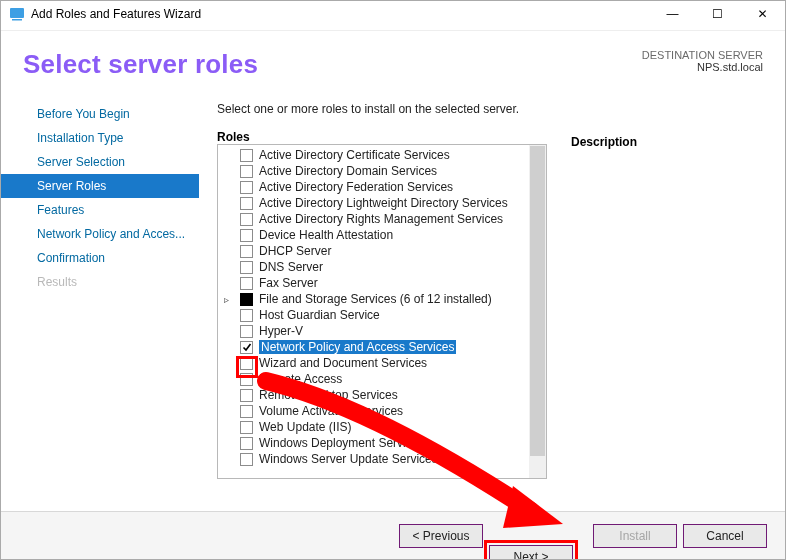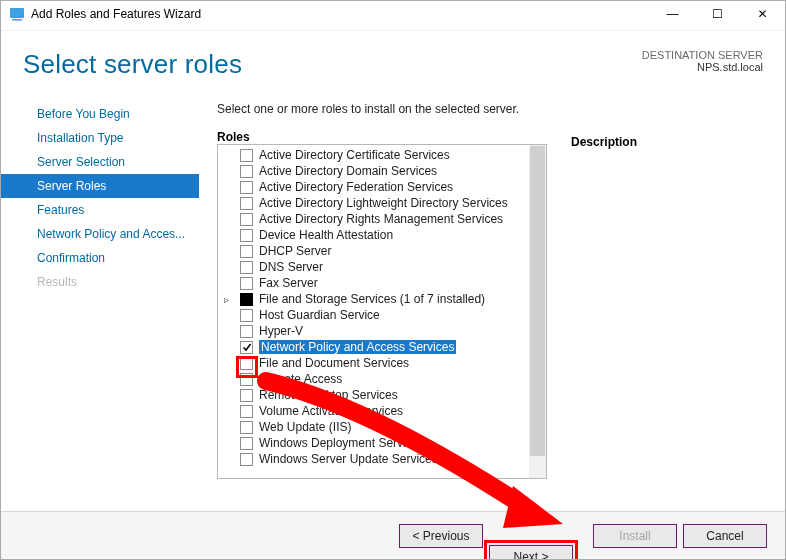--- a/index.html
+++ b/index.html
@@ -41,22 +41,22 @@
   }
   
   .header {
     padding: 18px 22px 22px 22px;
     display: flex;
     justify-content: space-between;
     align-items: flex-start;
   }
   .page-title {
     font-size: 26px;
-    font-weight: 400;
-    color: #0369a1;
+    font-weight: 700;
+    color: #8b5cf6;
     letter-spacing: 0.2px;
   }
   .dest-block {
     text-align: right;
     font-size: 11px;
     color: #555;
   }
   .dest-block .dest-label { color: #6a6a6a; }
   .dest-block .dest-name { color: #333; }
   
@@ -284,41 +284,41 @@
               <span class="cb"></span>
               <span class="label">DNS Server</span>
             </div>
             <div class="role-row">
               <span class="cb"></span>
               <span class="label">Fax Server</span>
             </div>
             <div class="role-row">
               <span class="exp">▹</span>
               <span class="cb filled"></span>
-              <span class="label">File and Storage Services (1 of 7 installed)</span>
+              <span class="label">File and Storage Services (6 of 12 installed)</span>
             </div>
             <div class="role-row">
               <span class="cb"></span>
               <span class="label">Host Guardian Service</span>
             </div>
             <div class="role-row">
               <span class="cb"></span>
               <span class="label">Hyper-V</span>
             </div>
             <div class="role-row selected">
               <span class="cb">
                 <svg viewBox="0 0 10 10">
                   <polyline points="1.5 5.5 4 8 8.5 2" stroke="#000" stroke-width="1.6" fill="none"></polyline>
                 </svg>
               </span>
               <span class="label">Network Policy and Access Services</span>
             </div>
             <div class="role-row">
               <span class="cb"></span>
-              <span class="label">File and Document Services</span>
+              <span class="label">Wizard and Document Services</span>
             </div>
             <div class="role-row">
               <span class="cb"></span>
               <span class="label">Remote Access</span>
             </div>
             <div class="role-row">
               <span class="cb"></span>
               <span class="label">Remote Desktop Services</span>
             </div>
             <div class="role-row">

